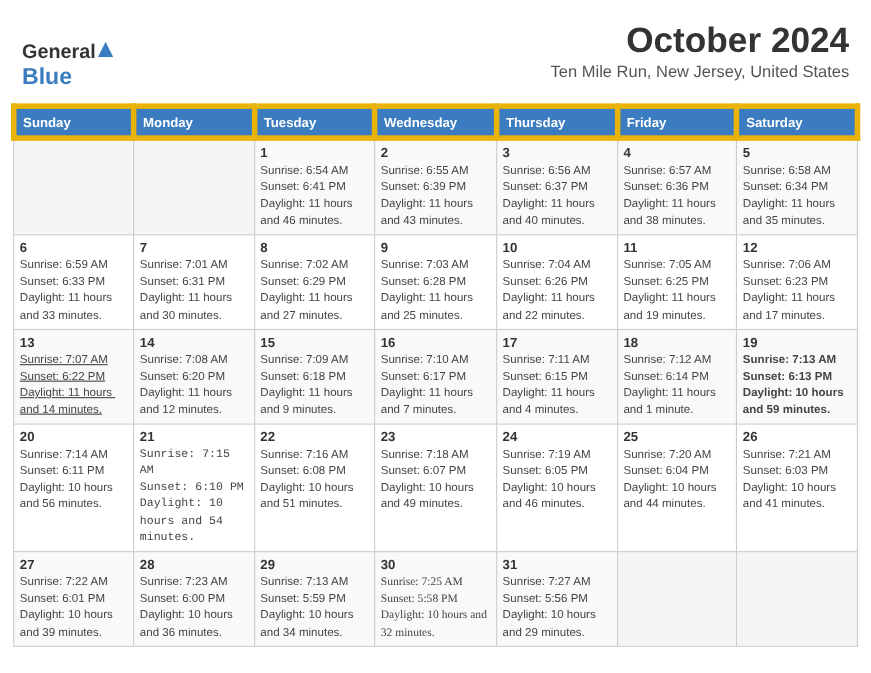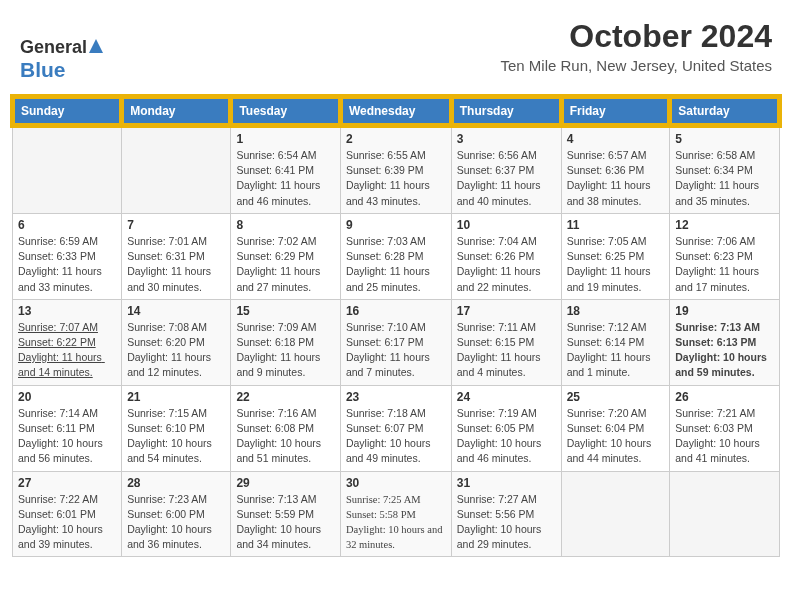--- a/index.html
+++ b/index.html
@@ -241,21 +241,21 @@
       </tr>
       <tr>
         <td>
           <span class="day-number">20</span>
           <div class="day-info" style="white-space: pre-wrap;">Sunrise: 7:14 AM
 Sunset: 6:11 PM
 Daylight: 10 hours and 56 minutes.</div>
         </td>
         <td>
           <span class="day-number">21</span>
-          <div class="day-info" style="white-space: pre-wrap;">Sunrise: 7:15 AM
+          <div class="day-info" style="white-space: pre-wrap; font-family: Liberation Mono, monospace;">Sunrise: 7:15 AM
 Sunset: 6:10 PM
 Daylight: 10 hours and 54 minutes.</div>
         </td>
         <td>
           <span class="day-number">22</span>
           <div class="day-info" style="white-space: pre-wrap;">Sunrise: 7:16 AM
 Sunset: 6:08 PM
 Daylight: 10 hours and 51 minutes.</div>
         </td>
         <td>

